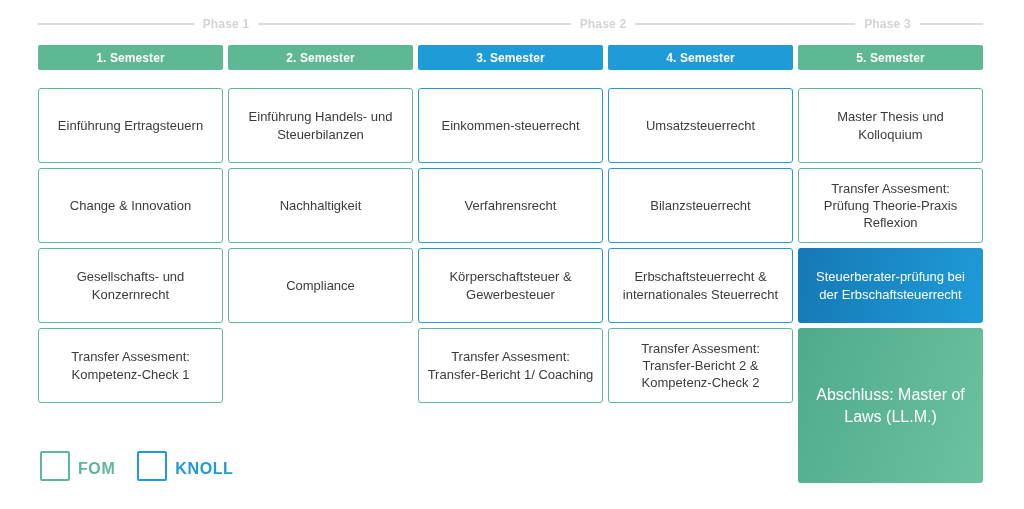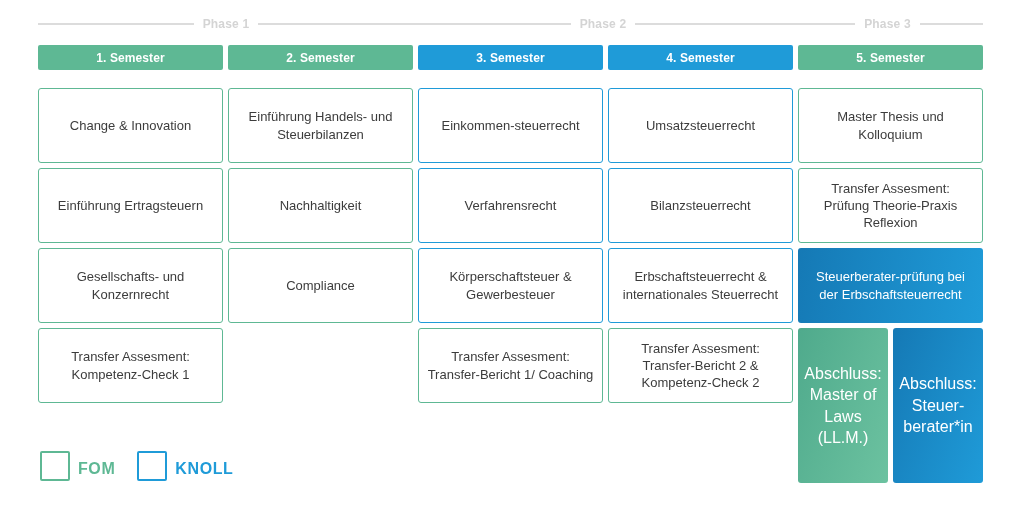--- a/index.html
+++ b/index.html
@@ -202,22 +202,22 @@
     <div class="sem-bar fom">1. Semester</div>
     <div class="sem-bar fom">2. Semester</div>
     <div class="sem-bar knoll">3. Semester</div>
     <div class="sem-bar knoll">4. Semester</div>
     <div class="sem-bar fom">5. Semester</div>
   </div>
 
   <div class="grid">
 
     <div class="col">
+      <div class="box fom">Einführung Ertragsteuern</div>
       <div class="box fom">Change &amp; Innovation</div>
-      <div class="box fom">Einführung Ertragsteuern</div>
       <div class="box fom">Gesellschafts- und Konzernrecht</div>
       <div class="box fom">Transfer Assesment: Kompetenz-Check 1</div>
     </div>
 
     <div class="col">
       <div class="box fom">Einführung Handels- und Steuerbilanzen</div>
       <div class="box fom">Nachhaltigkeit</div>
       <div class="box fom">Compliance</div>
     </div>
 
@@ -234,21 +234,20 @@
       <div class="box knoll">Erbschaftsteuerrecht &amp; internationales Steuerrecht</div>
       <div class="box fom">Transfer Assesment: Transfer-Bericht 2 &amp; Kompetenz-Check 2</div>
     </div>
 
     <div class="col">
       <div class="box fom">Master Thesis und Kolloquium</div>
       <div class="box fom">Transfer Assesment: Prüfung Theorie-Praxis Reflexion</div>
       <div class="box solid-knoll">Steuerberater-prüfung bei der Erbschaftsteuerrecht</div>
       <div class="abschluss-pair">
         <div class="abschluss fom-solid">Abschluss: Master of Laws (LL.M.)</div>
-        <div class="abschluss knoll-solid">Abschluss: Steuer-berater*in</div>
       </div>
     </div>
 
   </div>
 
   <div class="legend">
     <div class="legend-item">
       <span class="legend-swatch fom"></span>
       <span class="legend-label fom">FOM</span>
     </div>

